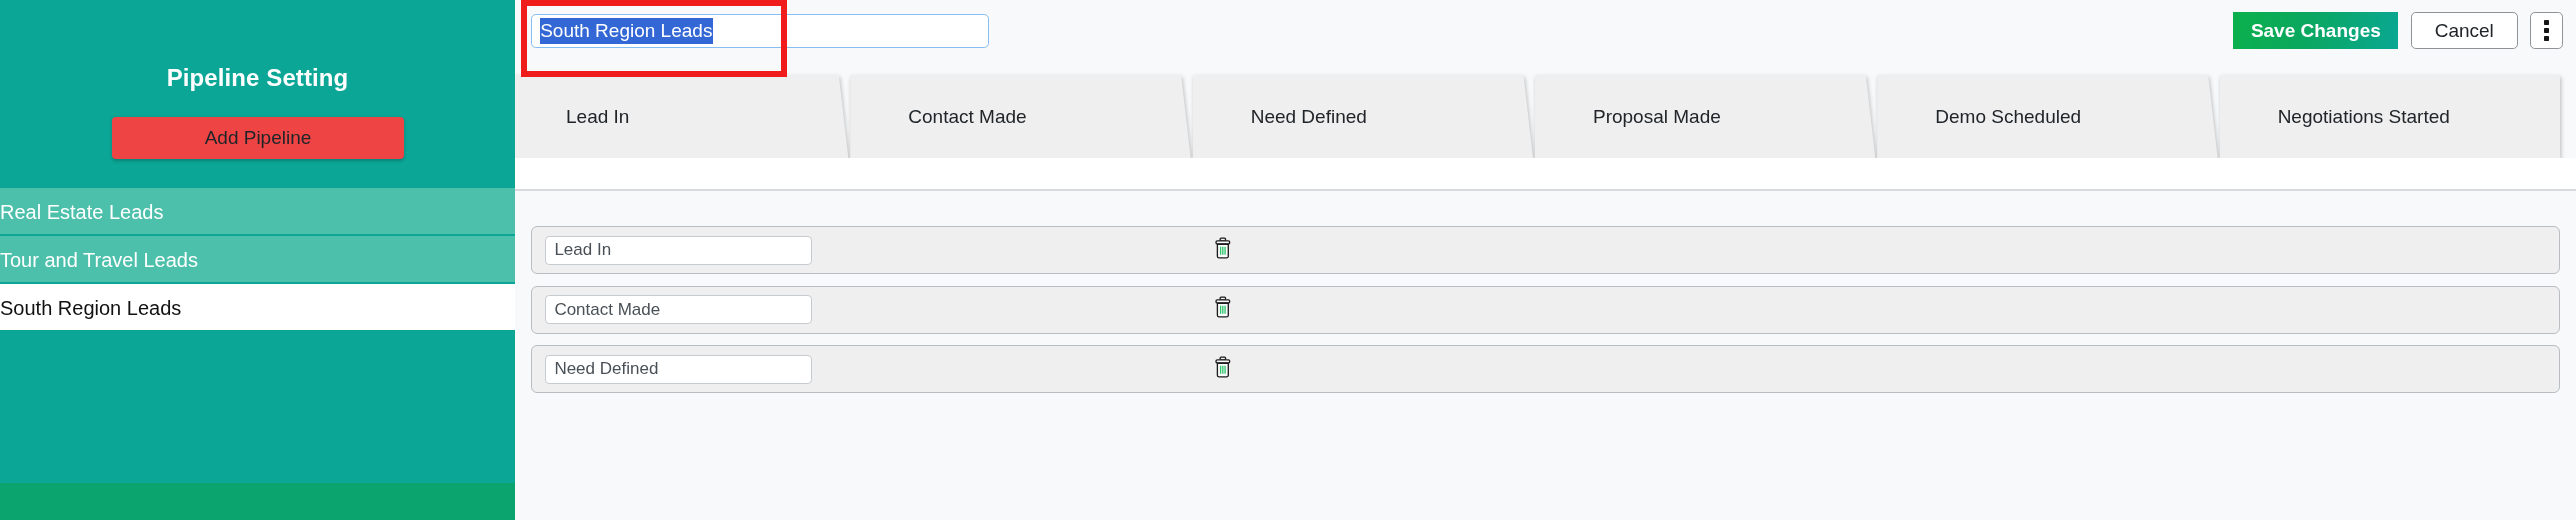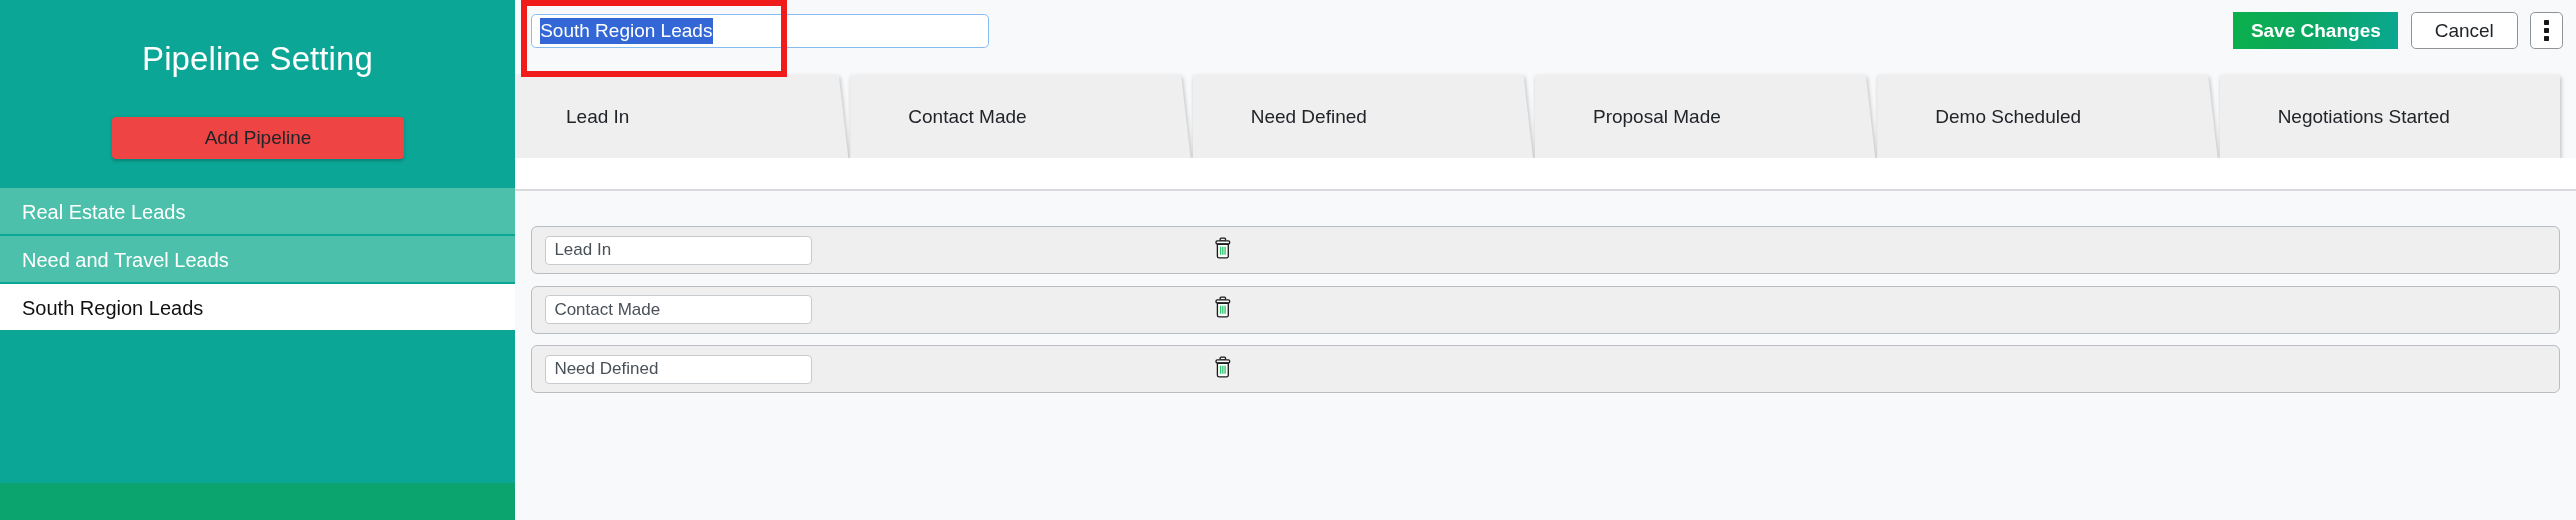--- a/index.html
+++ b/index.html
@@ -31,27 +31,27 @@
     overflow: hidden;
     z-index: 20;
   }
   .sidebar-head {
     height: 188px;
     background: #0ba696;
     position: relative;
   }
   .sidebar-title {
     position: absolute;
-    top: 40px;
+    top: 64px;
     left: 0;
     width: 100%;
     text-align: center;
     color: #ffffff;
-    font-size: 33px;
-    font-weight: 400;
+    font-size: 24px;
+    font-weight: 700;
     letter-spacing: 0.1px;
   }
   .add-pipeline-btn {
     position: absolute;
     top: 117px;
     left: 112px;
     width: 292px;
     height: 42px;
     background: #ef4444;
     border: none;
@@ -65,21 +65,20 @@
   }
   .pipeline-list {
     position: absolute;
     top: 188px;
     left: 0;
     width: 515px;
   }
   .pipeline-item {
     height: 48px;
     line-height: 48px;
-    padding-left: 22px;
     box-sizing: border-box;
     font-size: 20px;
     color: #ffffff;
     background: #4cc0ab;
     border-bottom: 2px solid #0ba696;
     cursor: pointer;
     white-space: nowrap;
     overflow: hidden;
   }
   .pipeline-item.active {
@@ -296,21 +295,21 @@
     <div class="sidebar-head">
       <div class="sidebar-title">Pipeline Setting</div>
       <button class="add-pipeline-btn">Add Pipeline</button>
     </div>
 
     <div class="pipeline-list">
       <div class="pipeline-item">
         <span>Real Estate Leads</span>
       </div>
       <div class="pipeline-item">
-        <span>Need and Travel Leads</span>
+        <span>Tour and Travel Leads</span>
       </div>
       <div class="pipeline-item active">
         <span>South Region Leads</span>
       </div>
     </div>
 
     <div class="sidebar-bottom-band"></div>
   </aside>
 
   <section class="main">

